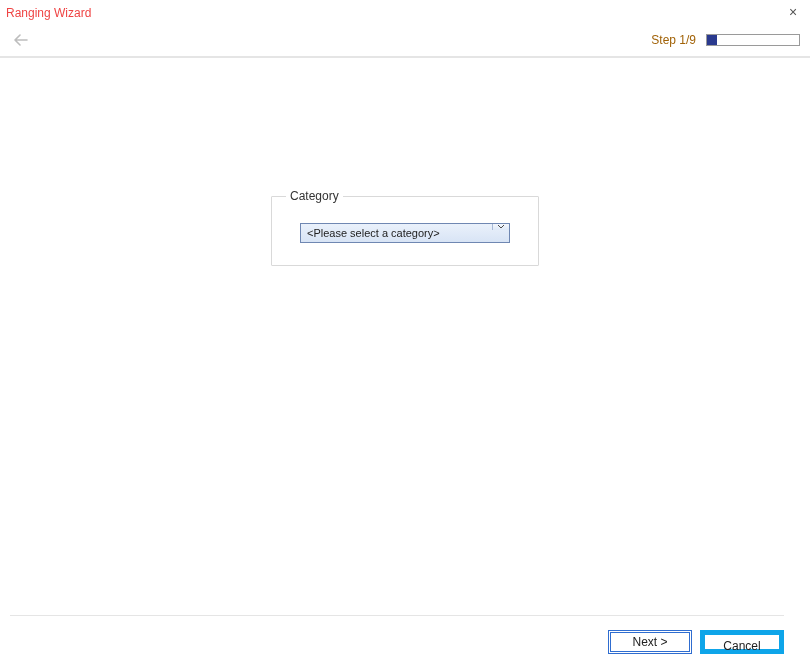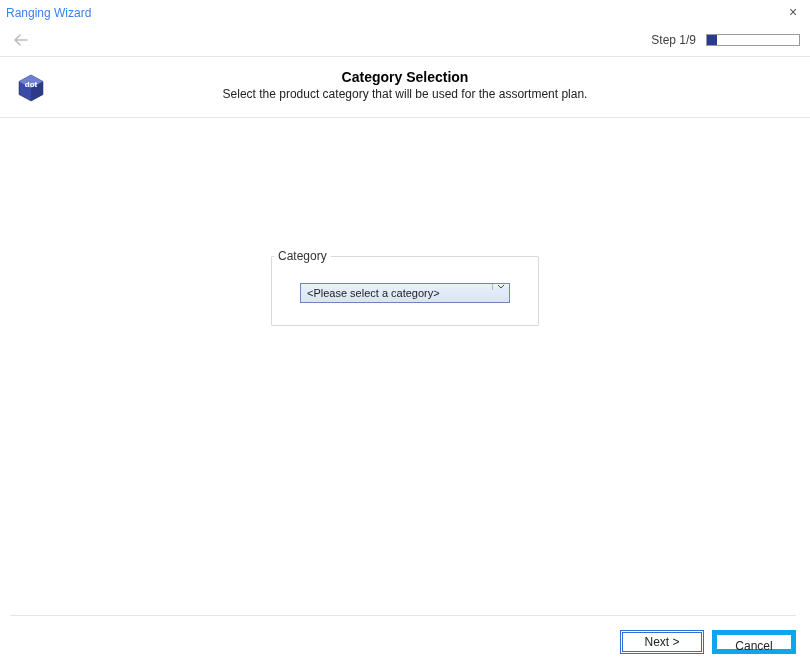--- a/index.html
+++ b/index.html
@@ -22,21 +22,21 @@
   
   .titlebar {
     display: flex;
     align-items: center;
     justify-content: space-between;
     height: 26px;
     padding: 0 8px 0 6px;
   }
   .titlebar .title {
     font-size: 12px;
-    color: #3b82f6;
+    color: #ef4444;
   }
   .titlebar .close {
     font-size: 14px;
     color: #555;
     width: 18px;
     height: 18px;
     line-height: 16px;
     text-align: center;
     cursor: pointer;
   }
@@ -52,21 +52,21 @@
     height: 18px;
     display: flex;
     align-items: center;
     justify-content: center;
     color: #bdbdbd;
   }
   .back-arrow svg { display:block; }
   .steprow .spacer { flex: 1; }
   .step-label {
     font-size: 12px;
-    color: #404040;
+    color: #a16207;
     margin-right: 10px;
   }
   .progress {
     width: 94px;
     height: 12px;
     border: 1px solid #9a9a9a;
     background: #fff;
     box-sizing: border-box;
     position: relative;
   }
@@ -126,21 +126,21 @@
     position: relative;
     border: 1px solid #d9d9d9;
     border-radius: 1px;
     padding: 26px 20px 22px 20px;
     box-sizing: border-box;
     width: 100%;
   }
   .legend {
     position: absolute;
     top: -8px;
-    left: 2px;
+    left: 14px;
     background: #fff;
     padding: 0 4px;
     font-size: 12px;
     color: #333;
   }
   .combo {
     display: flex;
     align-items: flex-start;
     width: 210px;
     margin: 0 auto;
@@ -169,21 +169,21 @@
   }
   .combo .combo-btn svg { display:block; }
   
   .footer-line {
     height: 1px;
     background: #e5e5e5;
     margin: 0 0 12px 0;
   }
   .footer {
     position: absolute;
-    left: 0; right: 4px; bottom: 0;
+    left: 0; right: 16px; bottom: 0;
     padding: 0 10px 10px 10px;
   }
   .buttons {
     display: flex;
     justify-content: flex-end;
     gap: 8px;
     padding-top: 2px;
   }
   .btn {
     width: 84px;
@@ -223,34 +223,20 @@
     </div>
     <div class="spacer"></div>
     <div class="step-label">Step 1/9</div>
     <div class="progress">
       <div class="fill" style="width: 11%;"></div>
     </div>
   </div>
 
   <div class="hr"></div>
 
-  <div class="header-section">
-    <div class="logo">
-      <svg width="30" height="30" viewBox="0 0 30 30">
-        <polygon points="15,2 27,8.5 27,21.5 15,28 3,21.5 3,8.5" fill="#3a4aa8" stroke="#222" stroke-width="0.5"></polygon>
-        <polygon points="15,2 27,8.5 15,15 3,8.5" fill="#6f7fd8"></polygon>
-        <polygon points="15,15 27,8.5 27,21.5 15,28" fill="#2c3a88"></polygon>
-        <text x="15" y="14" text-anchor="middle" font-size="8" font-family="Arial" fill="#fff" font-weight="bold">dot</text>
-      </svg>
-    </div>
-    <div class="header-text">
-      <h1>Category Selection</h1>
-      <p>Select the product category that will be used for the assortment plan.</p>
-    </div>
-  </div>
 
   <div class="hr"></div>
 
   <div class="main">
     <div class="fieldset-wrap">
       <div class="fieldset">
         <div class="legend">Category</div>
         <div class="combo">
           <div class="combo-text">&lt;Please select a category&gt;</div>
           <div class="combo-btn">

